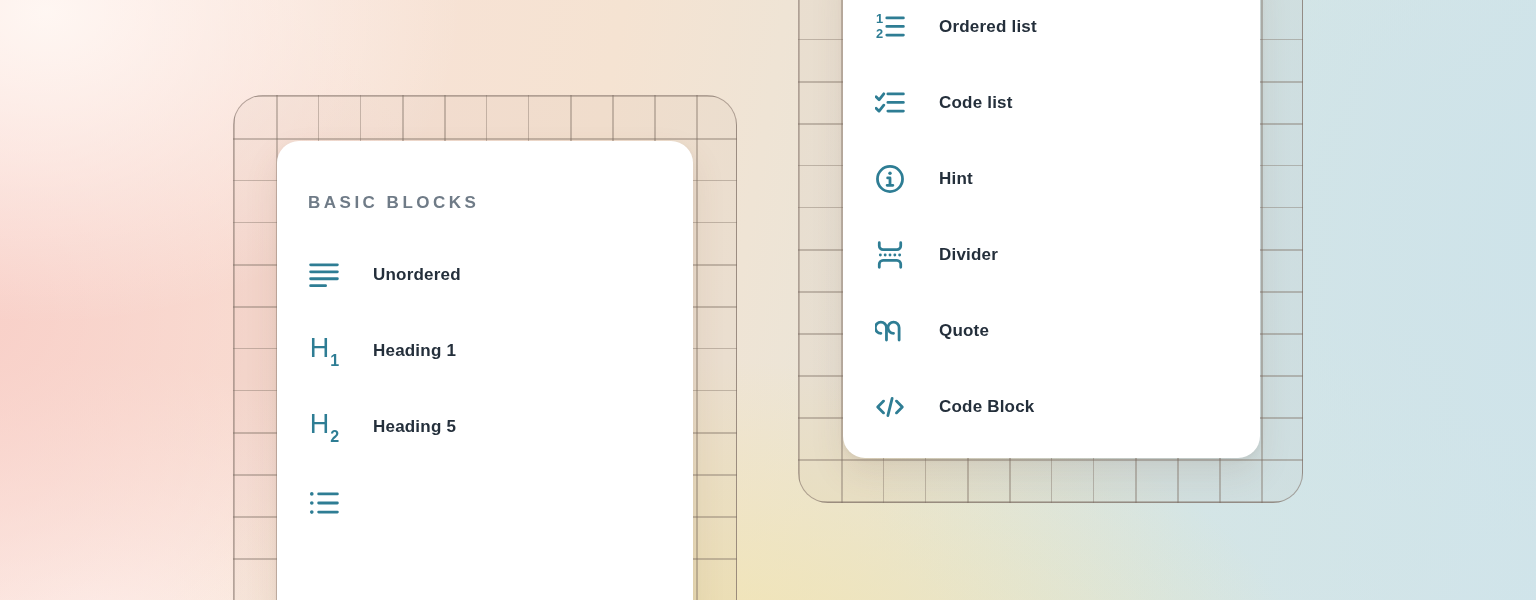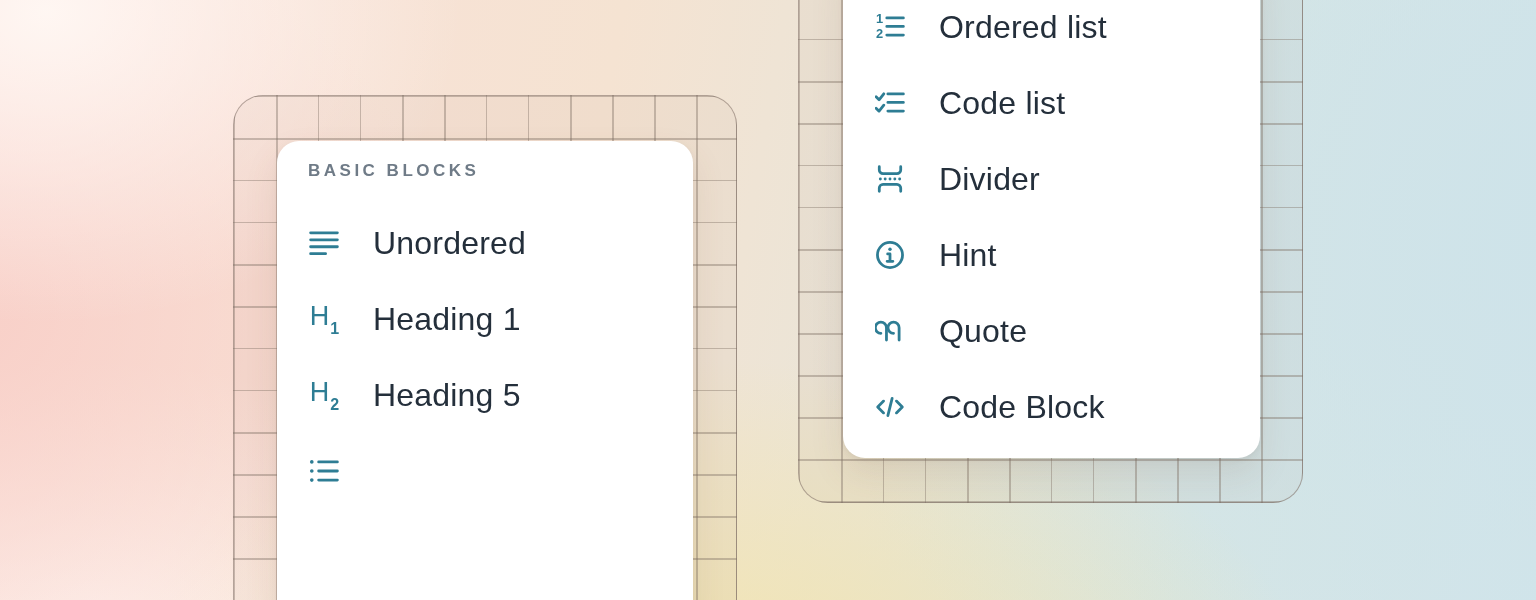--- a/index.html
+++ b/index.html
@@ -25,28 +25,28 @@
   }
   #left-panel{left:233px;top:95px;width:504px;height:560px;}
   #right-panel{left:798px;top:-88px;width:505px;height:591px;}
   .menu-card{
     position:absolute;background:#ffffff;border-radius:22px;box-sizing:border-box;
     box-shadow:0 16px 34px rgba(120,80,60,.12), 0 2px 6px rgba(0,0,0,.05);
   }
   #left-card{left:277px;top:141px;width:416px;height:482px;padding:0 0 0 31px;}
   #right-card{left:843px;top:-44px;width:417px;height:502px;padding:33px 0 0 31px;}
   .section-label{
-    padding-top:20px;margin-bottom:24px;height:20px;line-height:20px;
+    padding-top:52px;margin-bottom:24px;height:20px;line-height:20px;
     font-size:17px;font-weight:700;letter-spacing:3.5px;color:#6f7b87;
   }
   .menu-item{display:flex;align-items:center;height:76px;cursor:pointer;}
   .icon-box{width:32px;height:32px;flex:0 0 32px;margin-right:33px;
     display:flex;align-items:center;justify-content:center;}
   .icon-box svg{display:block;}
-  .item-label{font-size:32px;font-weight:400;color:#242f3b;letter-spacing:.2px;}
+  .item-label{font-size:17px;font-weight:700;color:#242f3b;letter-spacing:.2px;}
   .h-icon{color:#2e7d94;font-size:27px;font-weight:500;line-height:1;white-space:nowrap;text-align:right;}
   .h-icon sub{font-size:16px;font-weight:700;position:relative;top:2px;left:1px;}
   .stroke{fill:none;stroke:#2e7d94;stroke-width:2.6;stroke-linecap:round;stroke-linejoin:round;}
   .fillteal{fill:#2e7d94;stroke:none;}
   .digit{fill:#2e7d94;font-family:"Liberation Sans",sans-serif;font-size:12px;font-weight:700;}
 </style>
 </head>
 <body>
 
 <div class="grid-panel" id="left-panel"></div>
@@ -111,41 +111,41 @@
         <path class="stroke" d="M1,18.8 l2.8,2.8 L8.2,16"></path>
         <path class="stroke" d="M12,5.5 H26.5 M12,13.5 H26.5 M12,21.5 H26.5"></path>
       </svg>
     </span>
     <span class="item-label">Code list</span>
   </div>
 
   <div class="menu-item">
     <span class="icon-box">
       <svg width="30" height="30" viewBox="0 0 28 28">
+        <circle class="stroke" cx="14" cy="14" r="11.7"></circle>
+        <circle class="fillteal" cx="14" cy="8.6" r="1.6"></circle>
+        <path class="stroke" d="M11.8,13 h2.2 v6.8 M11.3,19.9 h5.4"></path>
+      </svg>
+    </span>
+    <span class="item-label">Hint</span>
+  </div>
+
+  <div class="menu-item">
+    <span class="icon-box">
+      <svg width="30" height="30" viewBox="0 0 28 28">
         <path class="stroke" d="M4,2.5 v3 a3.5,3.5 0 0 0 3.5,3.5 h13 a3.5,3.5 0 0 0 3.5,-3.5 v-3"></path>
         <circle class="fillteal" cx="5" cy="14" r="1.35"></circle>
         <circle class="fillteal" cx="9.5" cy="14" r="1.35"></circle>
         <circle class="fillteal" cx="14" cy="14" r="1.35"></circle>
         <circle class="fillteal" cx="18.5" cy="14" r="1.35"></circle>
         <circle class="fillteal" cx="23" cy="14" r="1.35"></circle>
         <path class="stroke" d="M4,25.5 v-3 a3.5,3.5 0 0 1 3.5,-3.5 h13 a3.5,3.5 0 0 1 3.5,3.5 v3"></path>
       </svg>
     </span>
     <span class="item-label">Divider</span>
-  </div>
-
-  <div class="menu-item">
-    <span class="icon-box">
-      <svg width="30" height="30" viewBox="0 0 28 28">
-        <circle class="stroke" cx="14" cy="14" r="11.7"></circle>
-        <circle class="fillteal" cx="14" cy="8.6" r="1.6"></circle>
-        <path class="stroke" d="M11.8,13 h2.2 v6.8 M11.3,19.9 h5.4"></path>
-      </svg>
-    </span>
-    <span class="item-label">Hint</span>
   </div>
 
   <div class="menu-item">
     <span class="icon-box">
       <svg width="30" height="30" viewBox="0 0 28 28">
         <path class="stroke" d="M10.7,22.5 V11 a5.2,5.2 0 1 0 -5.2,5.2"></path>
         <path class="stroke" d="M22.5,22.5 V11 a5.2,5.2 0 1 0 -5.2,5.2"></path>
       </svg>
     </span>
     <span class="item-label">Quote</span>

